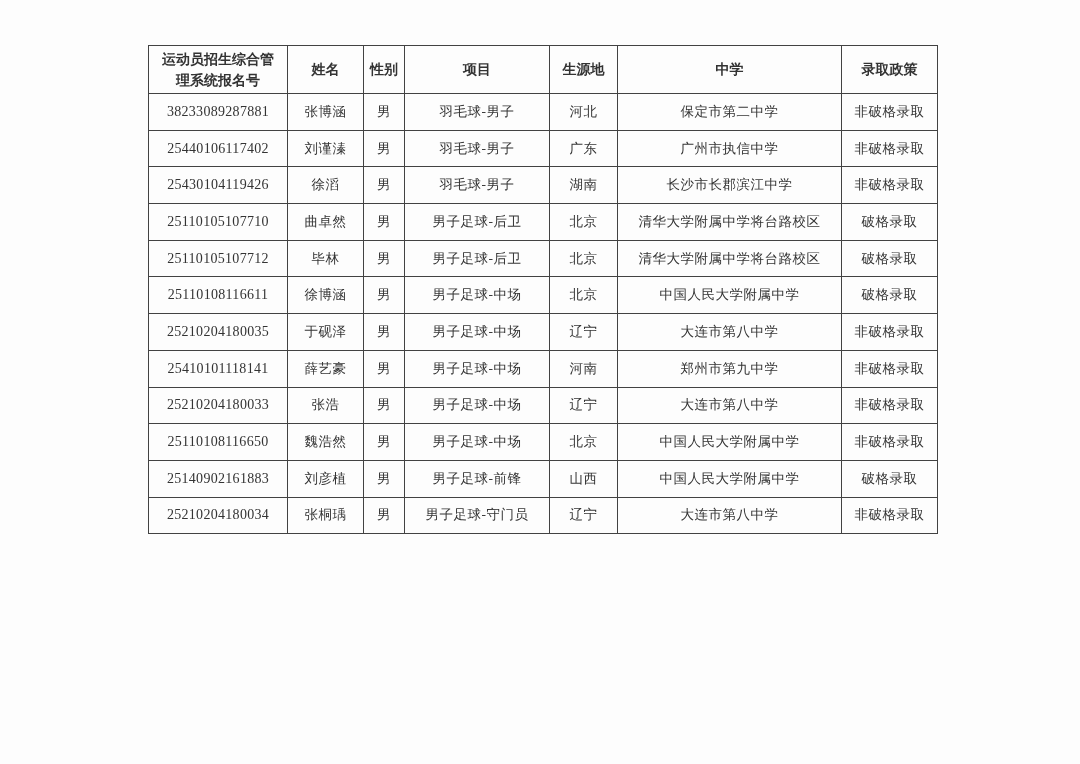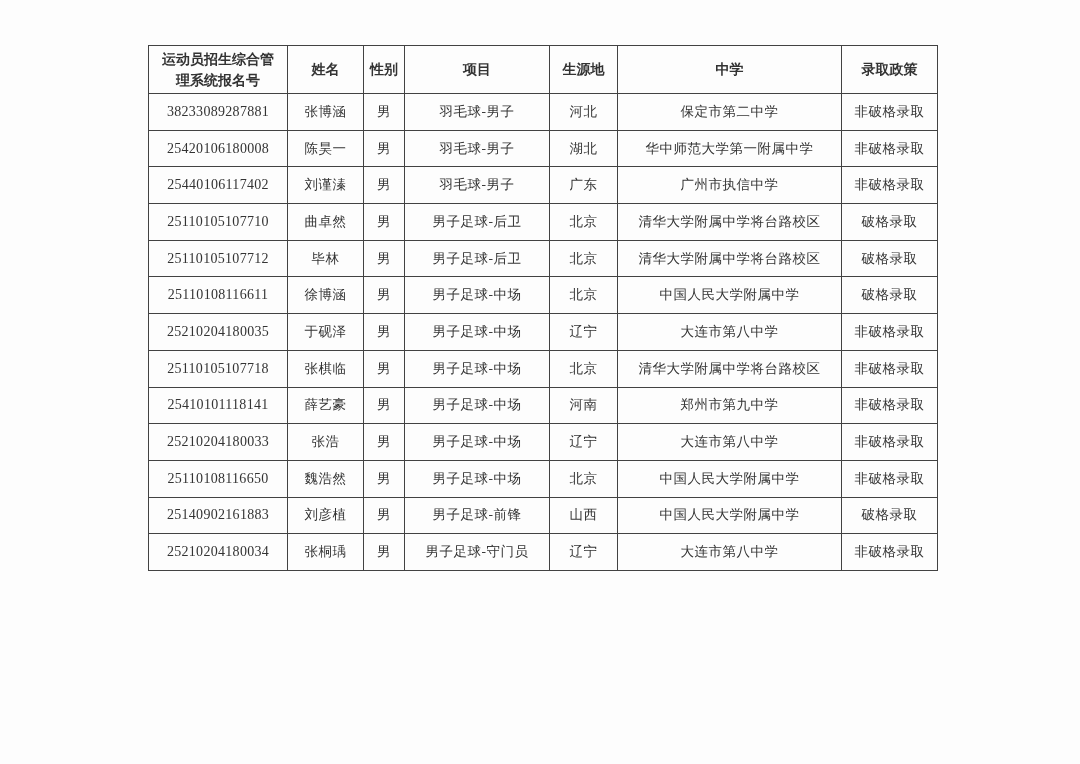--- a/index.html
+++ b/index.html
@@ -85,35 +85,35 @@
           <tr>
             <td class="col-reg_no">38233089287881</td>
             <td class="col-name">张博涵</td>
             <td class="col-gender">男</td>
             <td class="col-event">羽毛球-男子</td>
             <td class="col-origin">河北</td>
             <td class="col-school">保定市第二中学</td>
             <td class="col-policy">非破格录取</td>
           </tr>
           <tr>
-            <td class="col-reg_no">25420106180008</td>
-            <td class="col-name">陈昊一</td>
-            <td class="col-gender">男</td>
-            <td class="col-event">羽毛球-男子</td>
-            <td class="col-origin">湖北</td>
-            <td class="col-school">华中师范大学第一附属中学</td>
-            <td class="col-policy">非破格录取</td>
-          </tr>
-          <tr>
             <td class="col-reg_no">25440106117402</td>
             <td class="col-name">刘谨溱</td>
             <td class="col-gender">男</td>
             <td class="col-event">羽毛球-男子</td>
             <td class="col-origin">广东</td>
             <td class="col-school">广州市执信中学</td>
+            <td class="col-policy">非破格录取</td>
+          </tr>
+          <tr>
+            <td class="col-reg_no">25430104119426</td>
+            <td class="col-name">徐滔</td>
+            <td class="col-gender">男</td>
+            <td class="col-event">羽毛球-男子</td>
+            <td class="col-origin">湖南</td>
+            <td class="col-school">长沙市长郡滨江中学</td>
             <td class="col-policy">非破格录取</td>
           </tr>
           <tr>
             <td class="col-reg_no">25110105107710</td>
             <td class="col-name">曲卓然</td>
             <td class="col-gender">男</td>
             <td class="col-event">男子足球-后卫</td>
             <td class="col-origin">北京</td>
             <td class="col-school">清华大学附属中学将台路校区</td>
             <td class="col-policy">破格录取</td>
@@ -136,29 +136,20 @@
             <td class="col-school">中国人民大学附属中学</td>
             <td class="col-policy">破格录取</td>
           </tr>
           <tr>
             <td class="col-reg_no">25210204180035</td>
             <td class="col-name">于砚泽</td>
             <td class="col-gender">男</td>
             <td class="col-event">男子足球-中场</td>
             <td class="col-origin">辽宁</td>
             <td class="col-school">大连市第八中学</td>
-            <td class="col-policy">非破格录取</td>
-          </tr>
-          <tr>
-            <td class="col-reg_no">25110105107718</td>
-            <td class="col-name">张棋临</td>
-            <td class="col-gender">男</td>
-            <td class="col-event">男子足球-中场</td>
-            <td class="col-origin">北京</td>
-            <td class="col-school">清华大学附属中学将台路校区</td>
             <td class="col-policy">非破格录取</td>
           </tr>
           <tr>
             <td class="col-reg_no">25410101118141</td>
             <td class="col-name">薛艺豪</td>
             <td class="col-gender">男</td>
             <td class="col-event">男子足球-中场</td>
             <td class="col-origin">河南</td>
             <td class="col-school">郑州市第九中学</td>
             <td class="col-policy">非破格录取</td>

